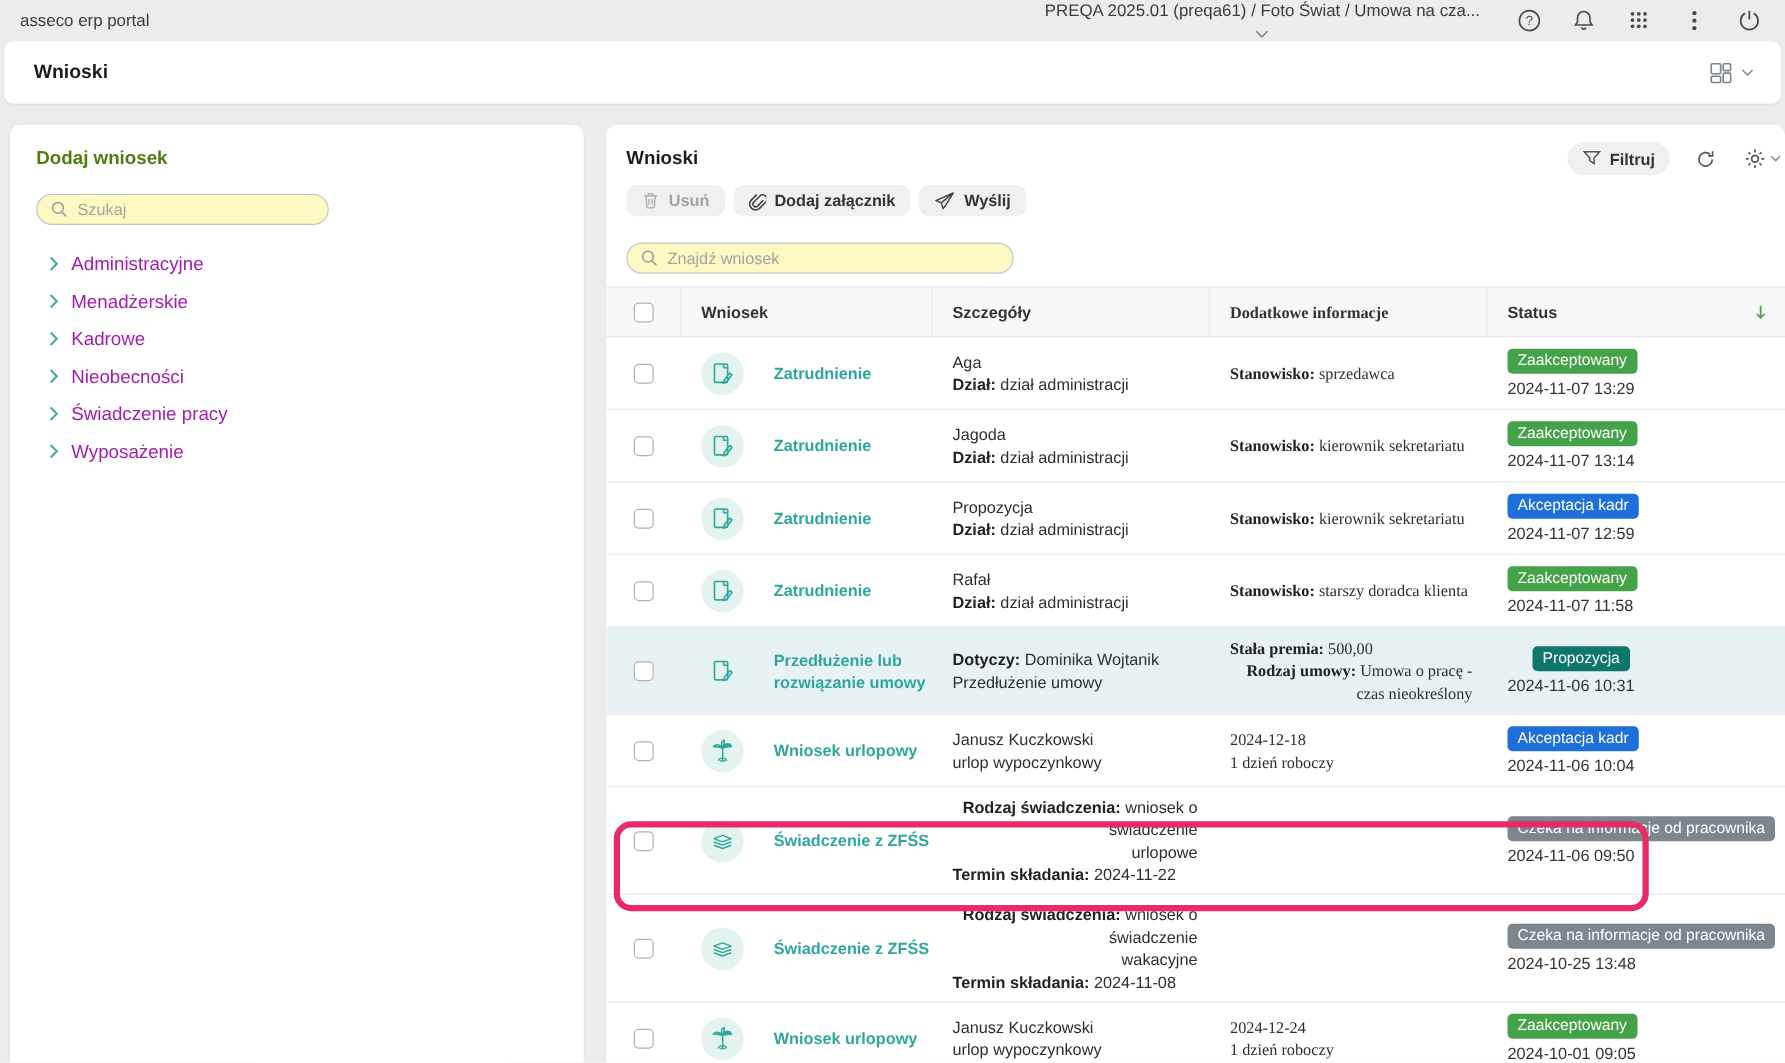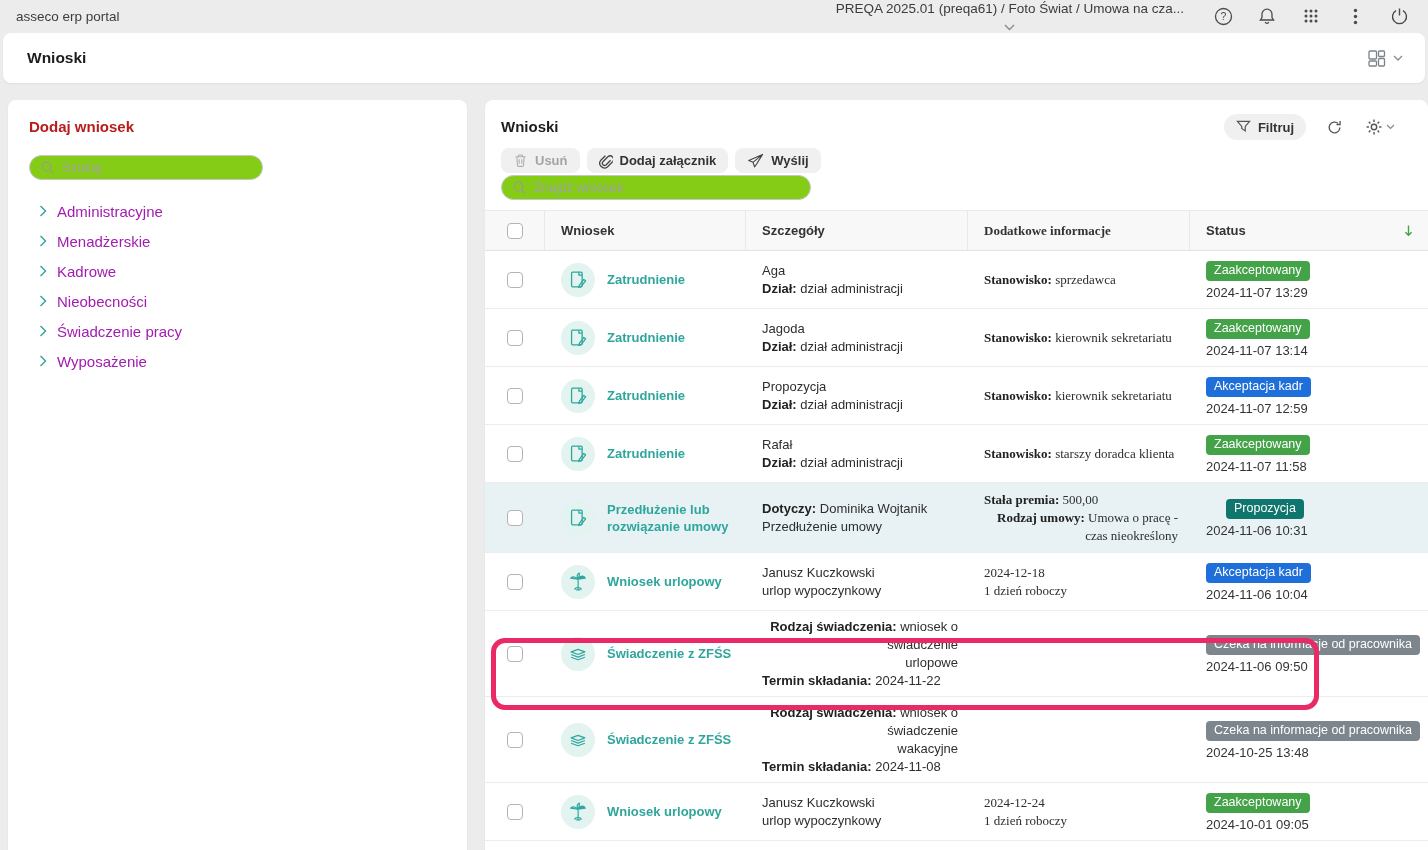--- a/index.html
+++ b/index.html
@@ -17,56 +17,56 @@
   .titlebar { position:absolute; left:3px; right:3px; top:33px; height:50px; background:#fff; border-radius:8px; box-shadow:0 1px 2px rgba(0,0,0,.06); display:flex; align-items:center; justify-content:space-between; padding:0 22px 0 24px; }
   .titlebar h1 { font-size:15.5px; font-weight:700; color:#1d1d1d; }
   .layout-group { display:flex; align-items:center; gap:7px; cursor:pointer; }
 
   
   .card { position:absolute; top:100px; background:#fff; border-radius:8px; box-shadow:0 1px 2px rgba(0,0,0,.05); }
   .sidebar { left:8px; width:459px; height:760px; padding:18px 20px 0 21px; }
   .main { left:485px; width:943px; height:760px; overflow:hidden; }
 
   
-  .sidebar h2 { font-size:15px; font-weight:700; color:#b91c1c; }
-  .search-pill { display:flex; align-items:center; gap:7px; border:1px solid #c6c6c6; border-radius:13px; height:25px; padding:0 10px; background:#84cc16; }
+  .sidebar h2 { font-size:15px; font-weight:700; color:#4d7c0f; }
+  .search-pill { display:flex; align-items:center; gap:7px; border:1px solid #c6c6c6; border-radius:13px; height:25px; padding:0 10px; background:#fef9c3; }
   .search-pill input { border:none; outline:none; font-size:13px; font-family:inherit; color:#444; width:100%; background:transparent; }
   .search-pill input::placeholder { color:#a2a2a2; }
   .sidebar .search-pill { width:234px; margin-top:20px; }
   .tree { margin-top:16px; }
   .tree-item { display:flex; align-items:center; gap:10px; height:30px; padding-left:10px; cursor:pointer; }
   .tree-label { font-size:15px; color:#a21caf; }
 
   
   .main-head { position:relative; padding:18px 16px 0 16px; }
   .main-head h2 { font-size:15px; font-weight:700; color:#1d1d1d; }
-  .head-right { position:absolute; right:30px; top:14px; display:flex; align-items:center; gap:16px; }
+  .head-right { position:absolute; right:0; top:14px; display:flex; align-items:center; gap:16px; }
   .btn { display:inline-flex; align-items:center; gap:7px; background:#f0f0f0; border:none; border-radius:8px; height:25px; padding:0 12px; font-size:13px; font-weight:600; color:#333; font-family:inherit; cursor:pointer; }
   .btn.pill { border-radius:13px; height:26px; }
   .btn:disabled { color:#a3a3a3; cursor:default; }
   .icon-btn { width:24px; height:24px; display:flex; align-items:center; justify-content:center; cursor:pointer; }
   .toolbar { display:flex; gap:7px; margin-top:13px; }
-  .main-head .search-pill { width:310px; margin-top:2px; }
+  .main-head .search-pill { width:310px; margin-top:21px; }
 
   
   .tbl { margin-top:10px; }
   .thead { display:flex; height:41px; background:#f8f8f8; border-top:1px solid #ebebeb; border-bottom:1px solid #e3e3e3; align-items:center; }
   .thead .cell { height:100%; display:flex; align-items:center; font-size:13px; font-weight:600; color:#333; border-right:1px solid #e8e8e8; position:relative; }
   .thead .cell:last-child { border-right:none; }
   .c0 { width:60px; justify-content:center; display:flex; align-items:center; }
   .c1 { width:201px; padding-left:16px; }
   .c2 { width:222px; padding-left:16px; padding-right:10px; }
   .c3 { width:222px; padding-left:16px; padding-right:12px;font-family:Liberation Serif, serif; }
   .c4 { flex:1; padding-left:16px; }
   .sort-icon { position:absolute; right:14px; top:13px; }
 
   .trow { display:flex; align-items:center; border-bottom:1px solid #ececec; cursor:pointer; background:#fff; }
   .trow.selected { background:#e8f2f4; }
   .cb { appearance:none; -webkit-appearance:none; width:16px; height:16px; border:1px solid #b3b3b3; border-radius:4px; background:#fff; cursor:pointer; }
-  .wn-cell { display:flex; align-items:center; gap:12px; }
+  .wn-cell { display:flex; align-items:center; gap:24px; }
   .row-icon { width:34px; height:34px; min-width:34px; border-radius:50%; background:#e3f3f0; display:flex; align-items:center; justify-content:center; }
   .row-link { font-size:13px; line-height:17px; font-weight:600; color:#2fa69c; cursor:pointer; }
   .cell-line { font-size:13px; line-height:18px; color:#2e2e2e; }
   .cell-line b { font-weight:600; color:#222; }
   .cell-line .val { white-space:pre-line; }
   .cell-line.wrap { text-align:right; }
   .status-badge { display:inline-block; border-radius:4px; padding:2px 8px 3px; font-size:12.5px; color:#fff; line-height:15px; }
   .status-date { font-size:13px; color:#333; margin-top:4px; }
 
   

